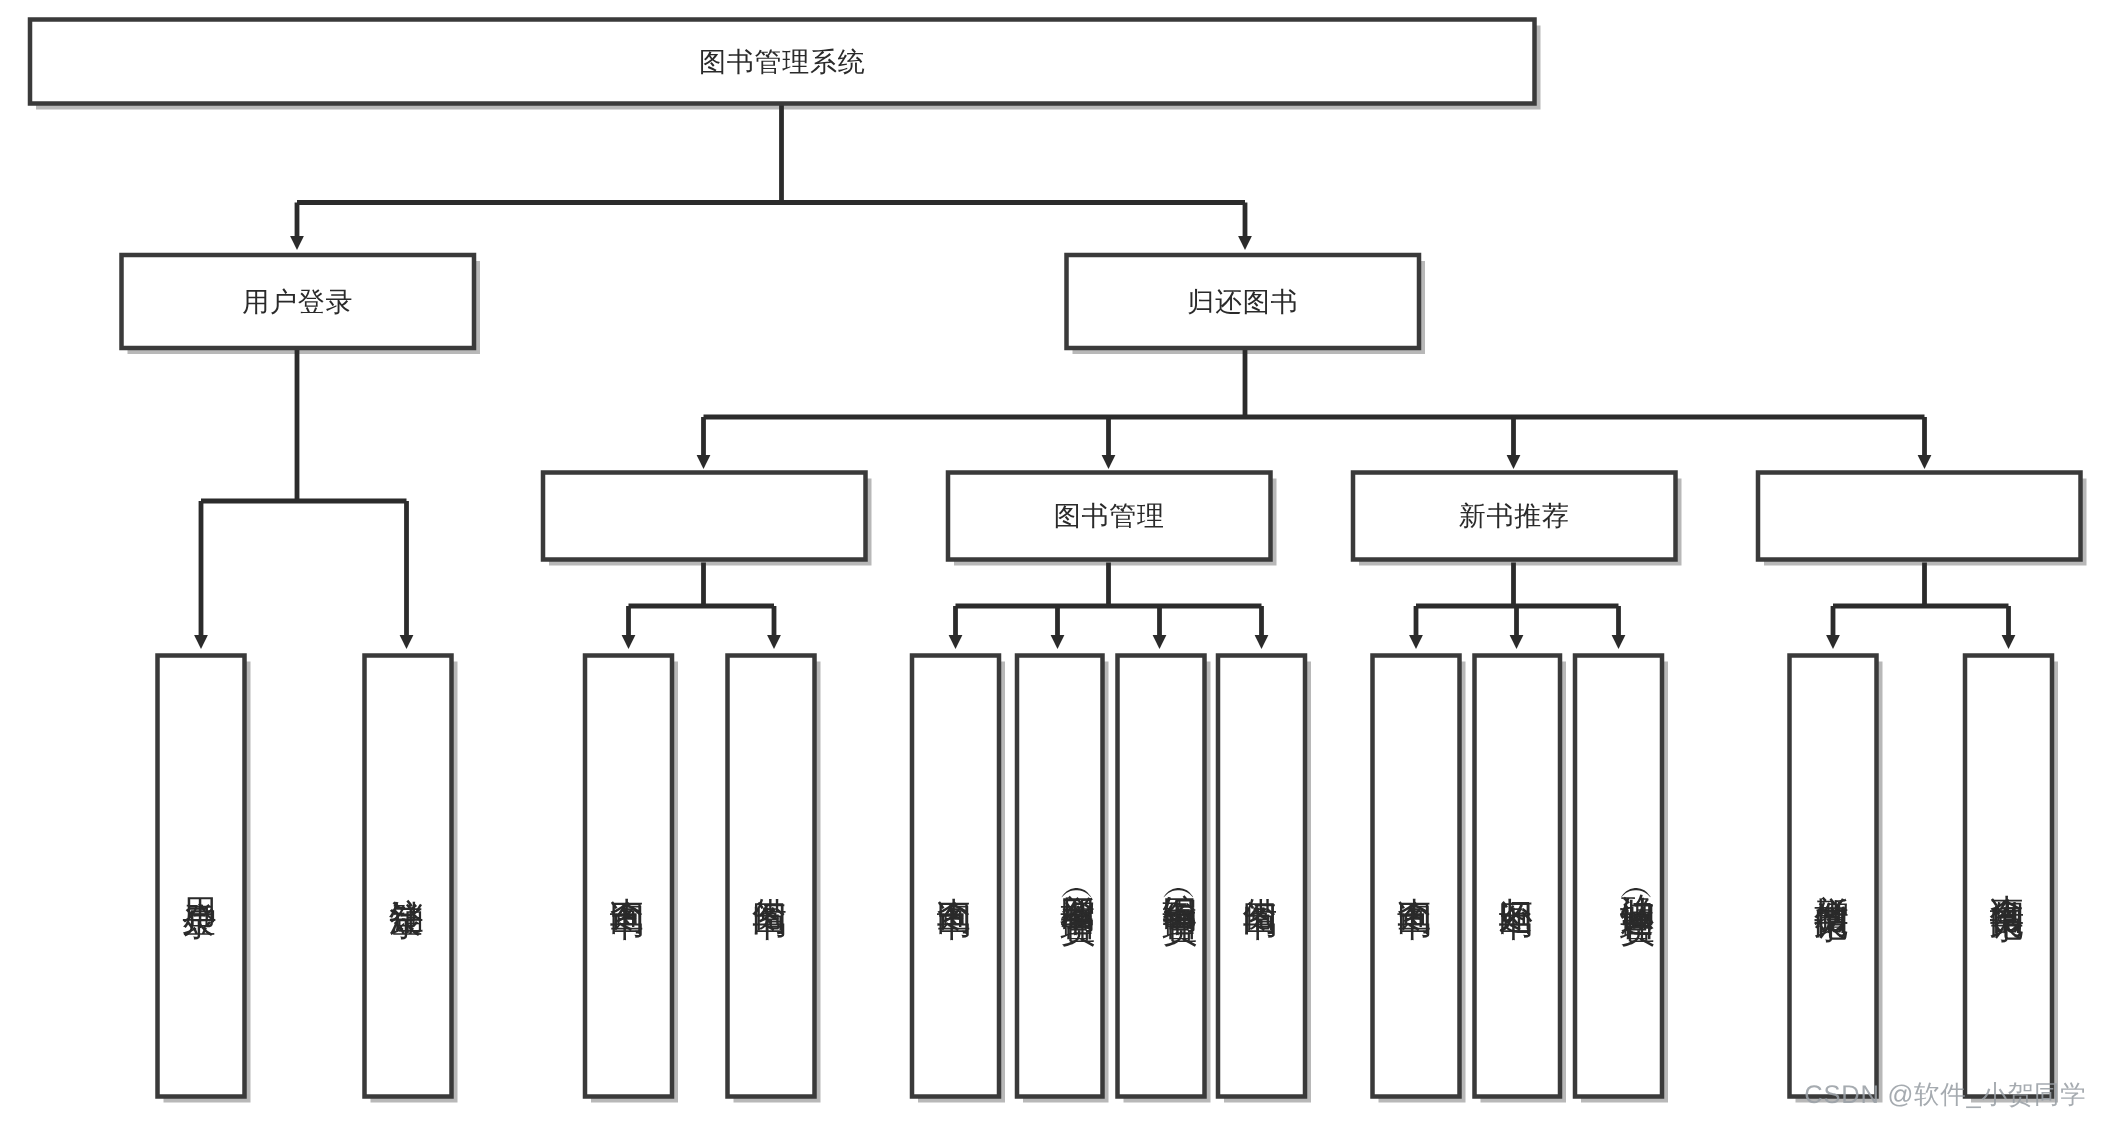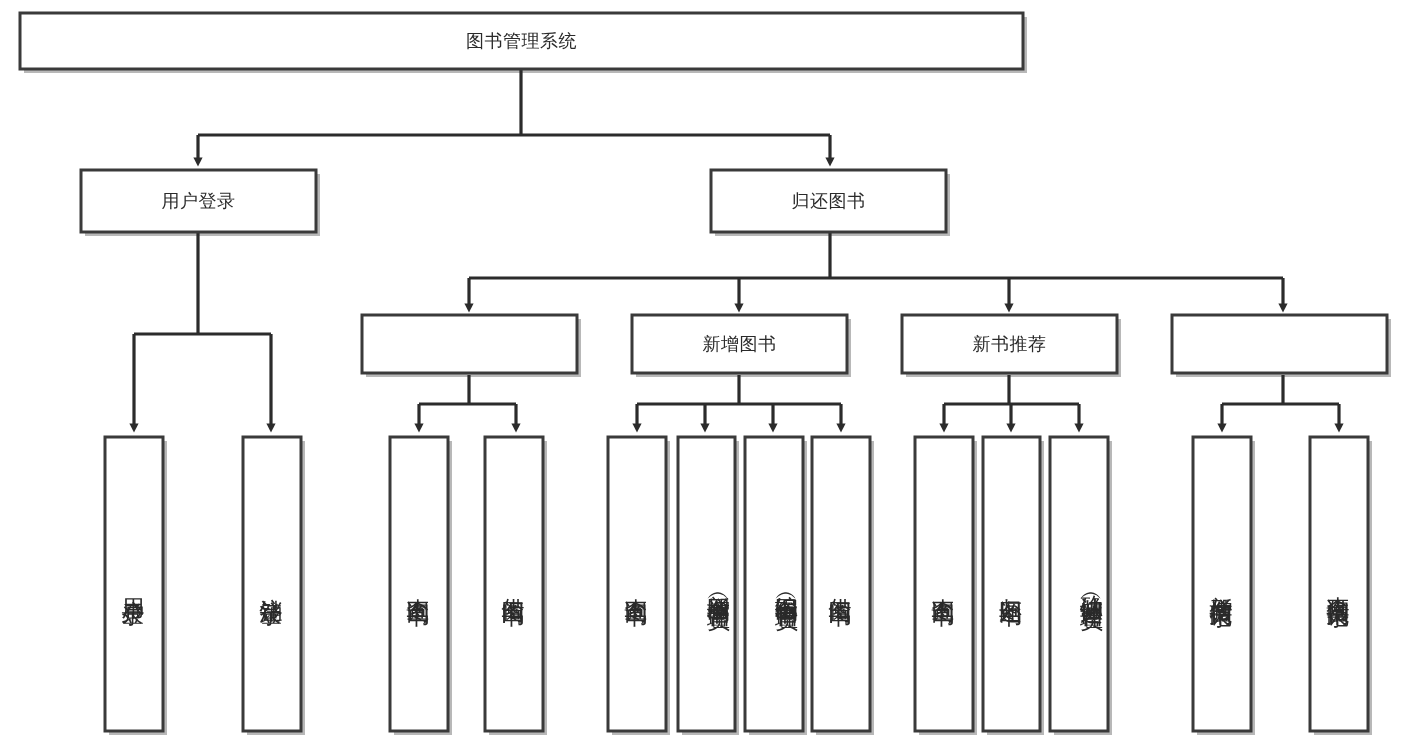--- a/index.html
+++ b/index.html
@@ -185,30 +185,31 @@
       <rect class="node-box" x="1193" y="437" width="58" height="294"></rect>
       <rect class="node-box" x="1310" y="437" width="58" height="294"></rect>
     </g>
   </svg>
 
   <div class="node-label horiz" style="left:20px; top:13px; width:1003px; height:56px;">图书管理系统</div>
 
   <div class="node-label horiz" style="left:81px; top:170px; width:235px; height:62px;">用户登录</div>
   <div class="node-label horiz" style="left:711px; top:170px; width:235px; height:62px;">归还图书</div>
 
-  <div class="node-label horiz" style="left:632px; top:315px; width:215px; height:58px;">新增图书</div>
+  <div class="node-label horiz" style="left:632px; top:315px; width:215px; height:58px;">图书管理</div>
   <div class="node-label horiz" style="left:902px; top:315px; width:215px; height:58px;">新书推荐</div>
 
   <div class="node-label vert centered" style="left:105px; top:437px; width:58px; height:294px;">用户登录</div>
   <div class="node-label vert centered" style="left:243px; top:437px; width:58px; height:294px;">注销登录</div>
   <div class="node-label vert centered" style="left:390px; top:437px; width:58px; height:294px;">查询图书</div>
   <div class="node-label vert centered" style="left:485px; top:437px; width:58px; height:294px;">借阅图书</div>
   <div class="node-label vert centered" style="left:608px; top:437px; width:58px; height:294px;">查询图书</div>
   <div class="node-label vert" style="left:678px; top:437px; width:57px; height:294px;">新增图书（管理员）</div>
   <div class="node-label vert" style="left:745px; top:437px; width:58px; height:294px;">编辑图书（管理员）</div>
   <div class="node-label vert centered" style="left:812px; top:437px; width:58px; height:294px;">借阅图书</div>
   <div class="node-label vert centered" style="left:915px; top:437px; width:58px; height:294px;">查询图书</div>
   <div class="node-label vert centered" style="left:983px; top:437px; width:57px; height:294px;">归还图书</div>
   <div class="node-label vert" style="left:1050px; top:437px; width:58px; height:294px;">确认归还（管理员）</div>
   <div class="node-label vert centered" style="left:1193px; top:437px; width:58px; height:294px;">新增借阅记录</div>
   <div class="node-label vert centered" style="left:1310px; top:437px; width:58px; height:294px;">查询借阅记录</div>
 
+  <div id="watermark">CSDN @软件_小贺同学</div>
 </div>
 
 </body></html>

